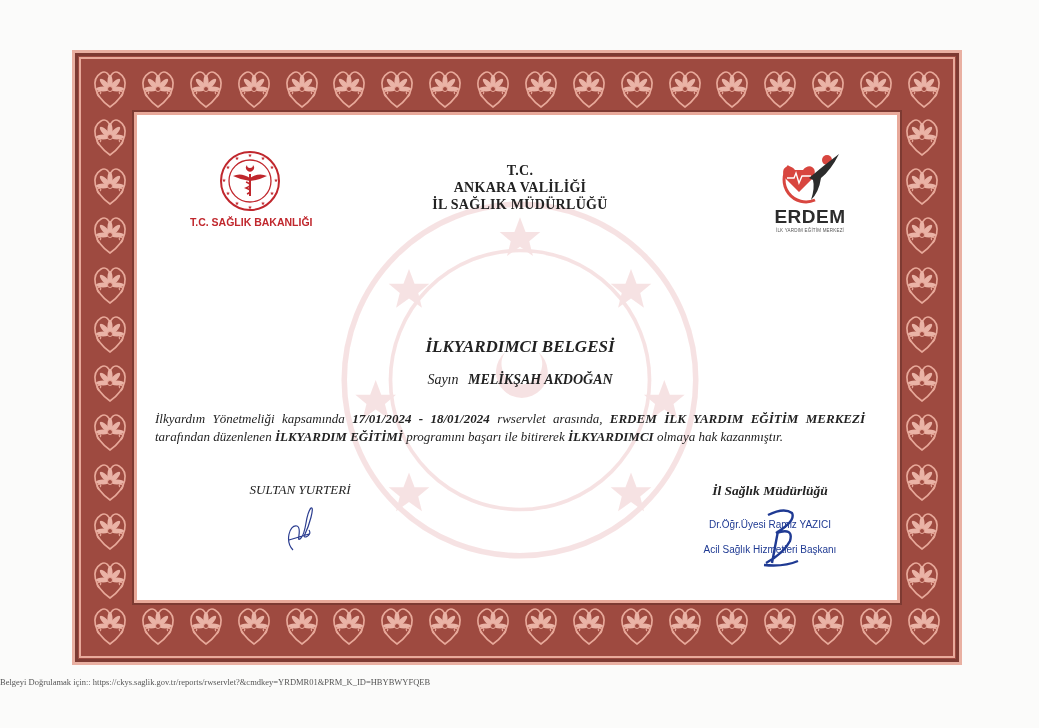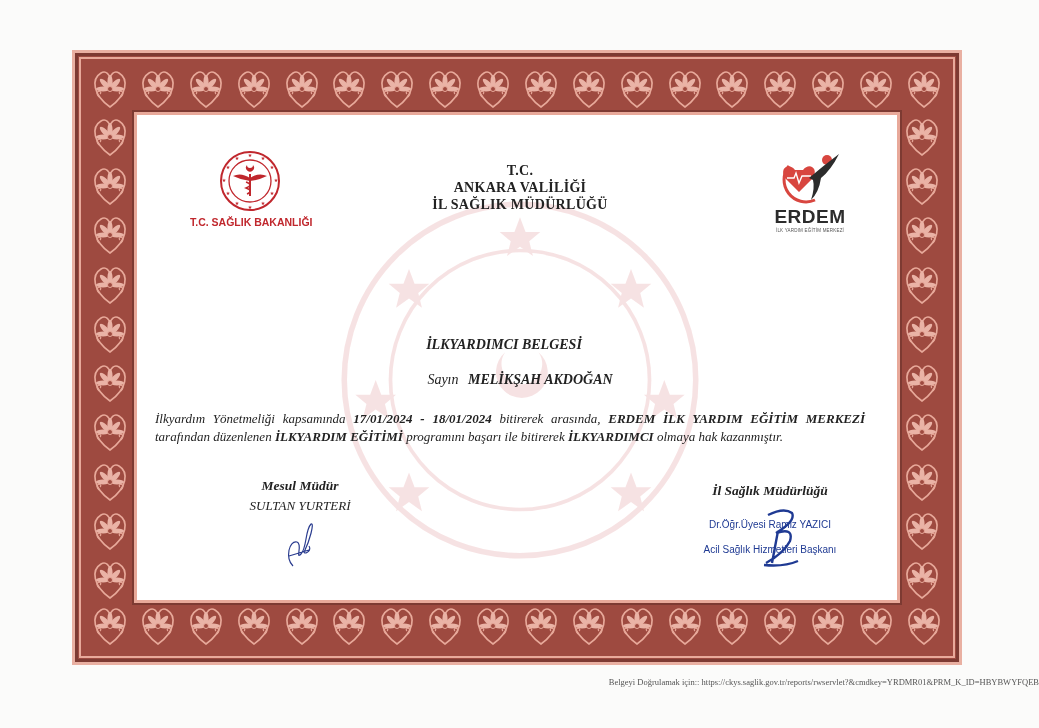--- a/index.html
+++ b/index.html
@@ -46,42 +46,42 @@
   .erdem-word {
     font-family:"Liberation Sans", sans-serif; font-weight:bold; font-size:19px; color:#2c2c2c;
     letter-spacing:0.5px; margin-top:-2px;
   }
   .erdem-sub { font-family:"Liberation Sans", sans-serif; font-size:4.5px; color:#555; letter-spacing:0.2px; }
   .doc-meta { position:absolute; left:157px; top:263px; font-size:13.5px; color:#222; font-style:italic; }
   .doc-meta .row { height:28px; display:flex; }
   .doc-meta .lbl { font-weight:bold; }
   .doc-meta .val { margin-left:10px; }
   .doc-title {
-    position:absolute; left:364px; top:337px; width:280px; text-align:center;
-    font-size:14px; color:#222; font-style:italic; font-weight:bold;
+    position:absolute; left:380px; top:337px; width:280px; text-align:center;
+    font-size:17px; color:#222; font-style:italic; font-weight:bold;
   }
   .recipient {
     position:absolute; left:380px; top:372px; width:280px; text-align:center;
     font-size:14px; color:#222; font-style:italic;
   }
   .recipient .name { font-weight:bold; margin-left:6px; }
   .body-text {
     position:absolute; left:155px; top:410px; width:710px;
     font-size:13px; line-height:18px; color:#222; font-style:italic; text-align:justify;
   }
   .body-text b { font-weight:bold; }
   .sig-left { position:absolute; left:200px; top:478px; width:200px; text-align:center; color:#222; }
   .sig-title { font-size:13.5px; font-style:italic; font-weight:bold; }
   .sig-name { font-size:13px; font-style:italic; margin-top:4px; }
   .sig-right { position:absolute; left:670px; top:483px; width:200px; text-align:center; color:#222; }
   .stamp-line {
     font-family:"Liberation Sans", sans-serif; font-size:10px; color:#1f3a93; white-space:nowrap;
   }
   .footer {
-    position:absolute; left:0; width:1039px; top:677px; text-align:right;
+    position:absolute; left:0; width:1039px; top:677px; text-align:left;
     font-size:8.5px; color:#555;
   }
   svg { overflow:visible; }
 </style>
 </head>
 <body>
 
 <div class="frame">
   <div class="orn-row orn-top" id="ornTop">
       <svg class="orn" viewBox="0 0 46 46">
@@ -829,24 +829,23 @@
 <div class="doc-meta">
 </div>
 
 <div class="doc-title">İLKYARDIMCI BELGESİ</div>
 
 <div class="recipient">
   <span>Sayın</span>
   <span class="name">MELİKŞAH AKDOĞAN</span>
 </div>
 
-<div class="body-text"><span>İlkyardım Yönetmeliği kapsamında </span><b>17/01/2024 - 18/01/2024</b><span> bitirerek arasında, </span><b>ERDEM İLK YARDIM EĞİTİM MERKEZİ</b><span> tarafından düzenlenen </span><b>İLKYARDIM EĞİTİMİ</b><span>  programını başarı ile bitirerek </span><b>İLKYARDIMCI</b><span> olmaya hak kazanmıştır.</span></div>
+<div class="body-text"><span>İlkyardım Yönetmeliği kapsamında </span><b>17/01/2024 - 18/01/2024</b><span> rwservlet arasında, </span><b>ERDEM İLK YARDIM EĞİTİM MERKEZİ</b><span> tarafından düzenlenen </span><b>İLKYARDIM EĞİTİMİ</b><span>  programını başarı ile bitirerek </span><b>İLKYARDIMCI</b><span> olmaya hak kazanmıştır.</span></div>
 
 <div class="sig-left">
-  <div class="sig-title">Mesul Müdür</div>
   <div class="sig-name">SULTAN YURTERİ</div>
   <svg width="50" height="50" viewBox="0 0 50 50" style="margin-top:6px">
     <path d="M18 46 C10 38 14 20 22 22 C28 24 20 40 26 34 C32 28 30 10 36 4 C40 2 34 22 30 30 C26 36 38 32 34 26 M14 36 L34 30" stroke="#2a3c8f" stroke-width="1.2" fill="none"></path>
   </svg>
 </div>
 
 <div class="sig-right">
   <div class="sig-title">İl Sağlık Müdürlüğü</div>
   <div style="position:relative; margin-top:20px; height:60px;">
     <div class="stamp-line">Dr.Öğr.Üyesi Ramiz YAZICI</div>

